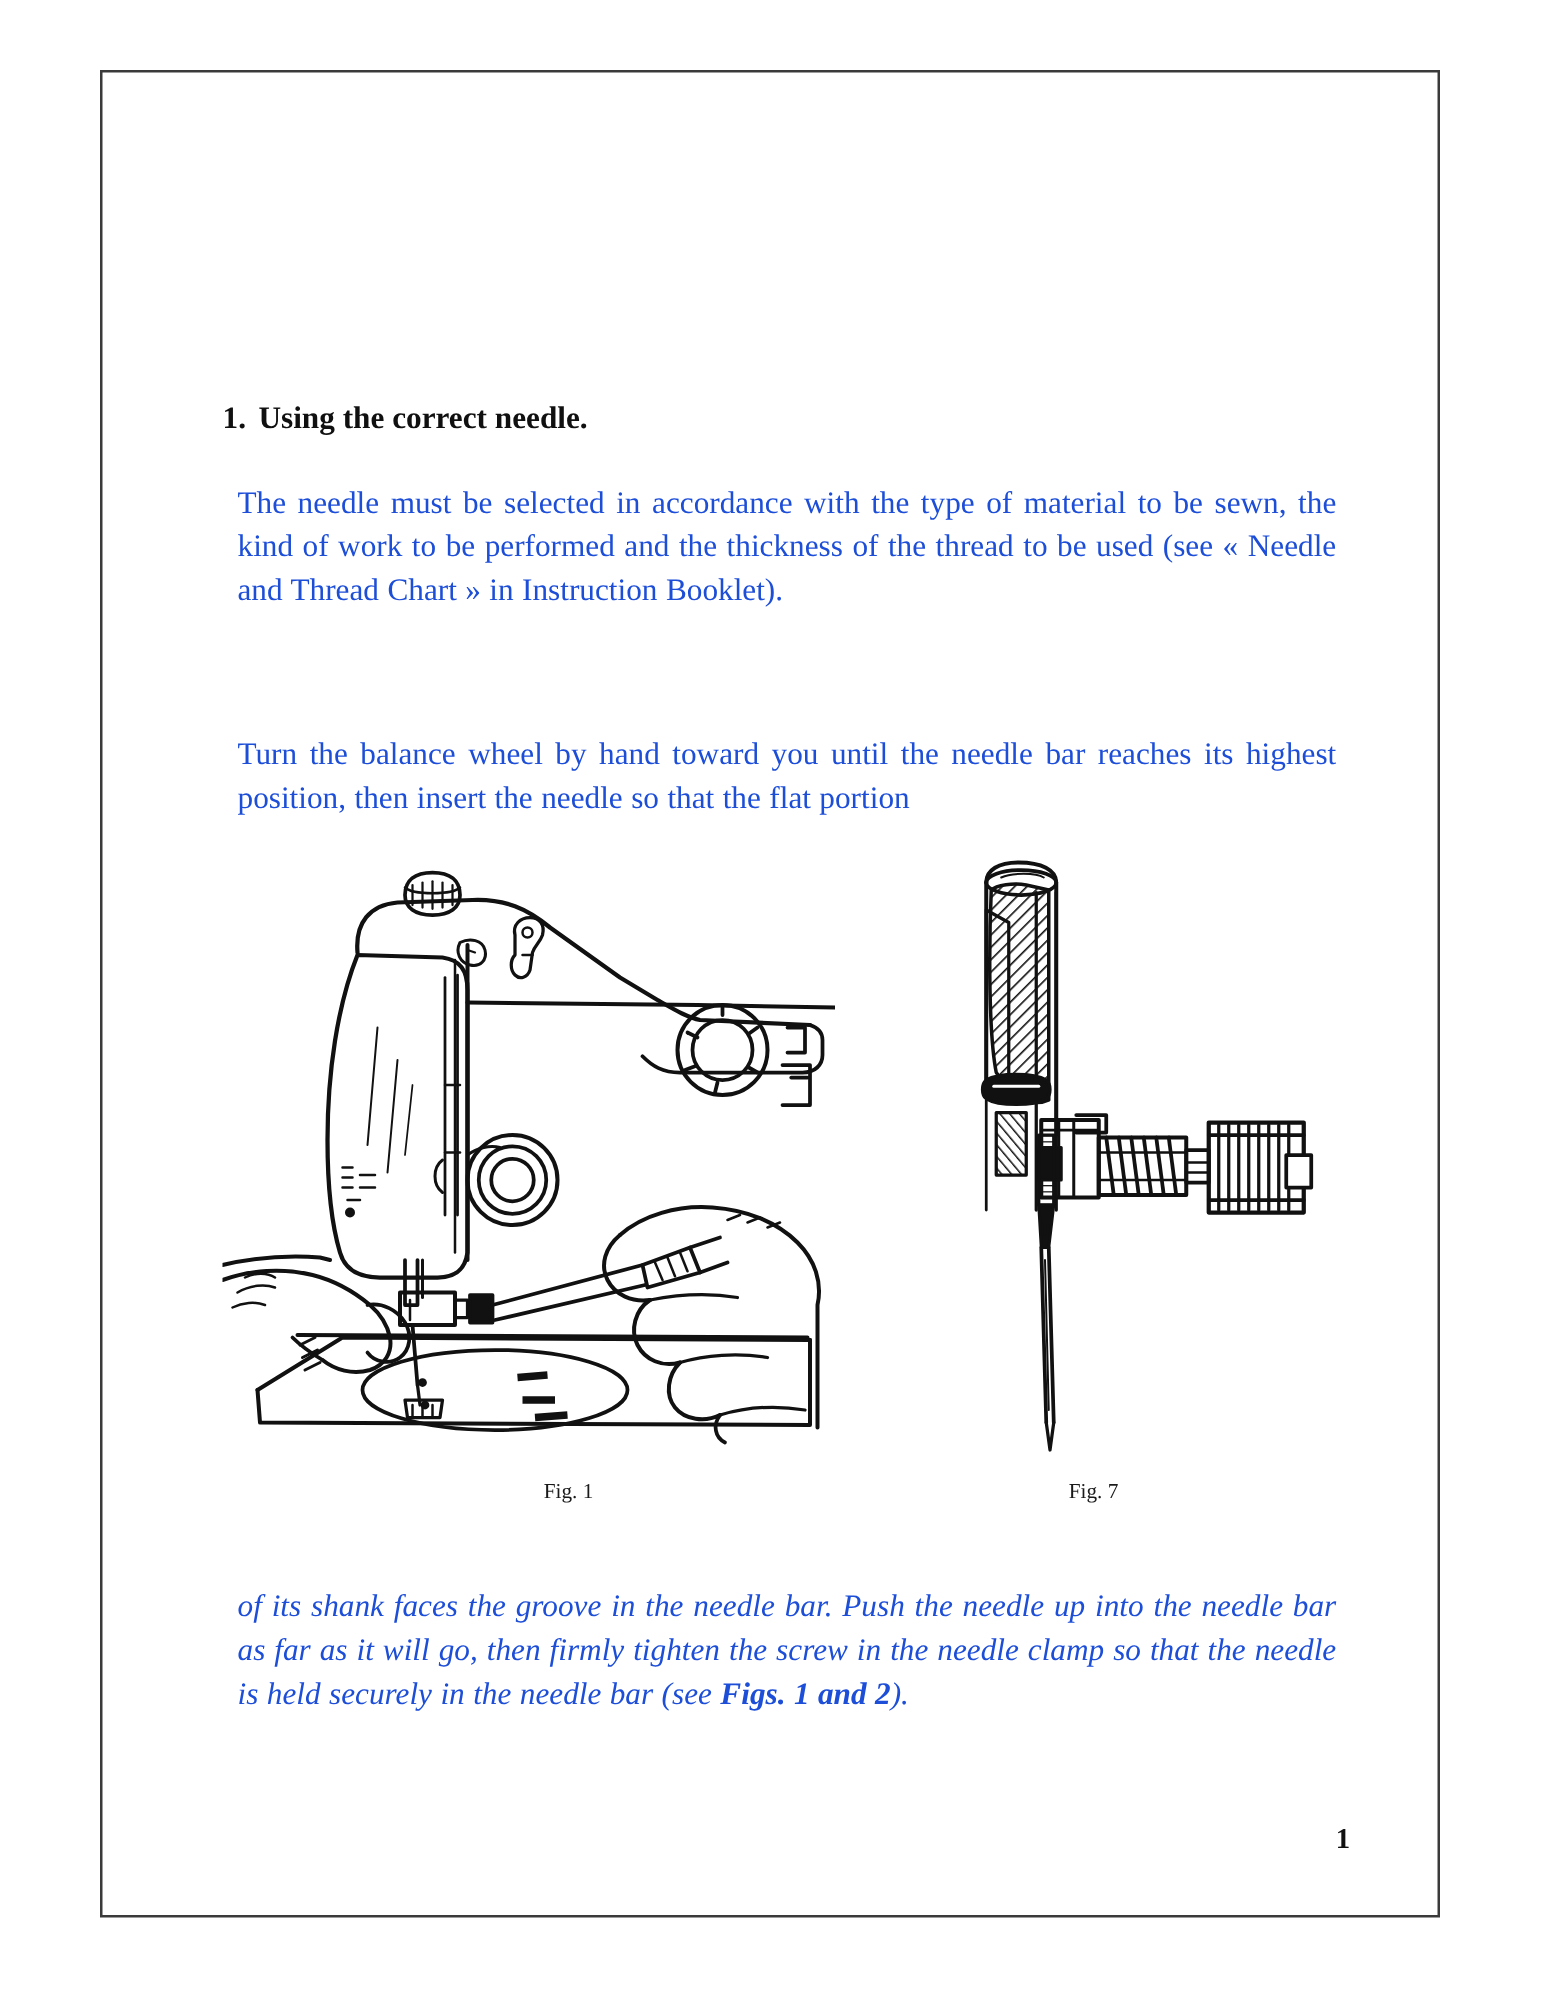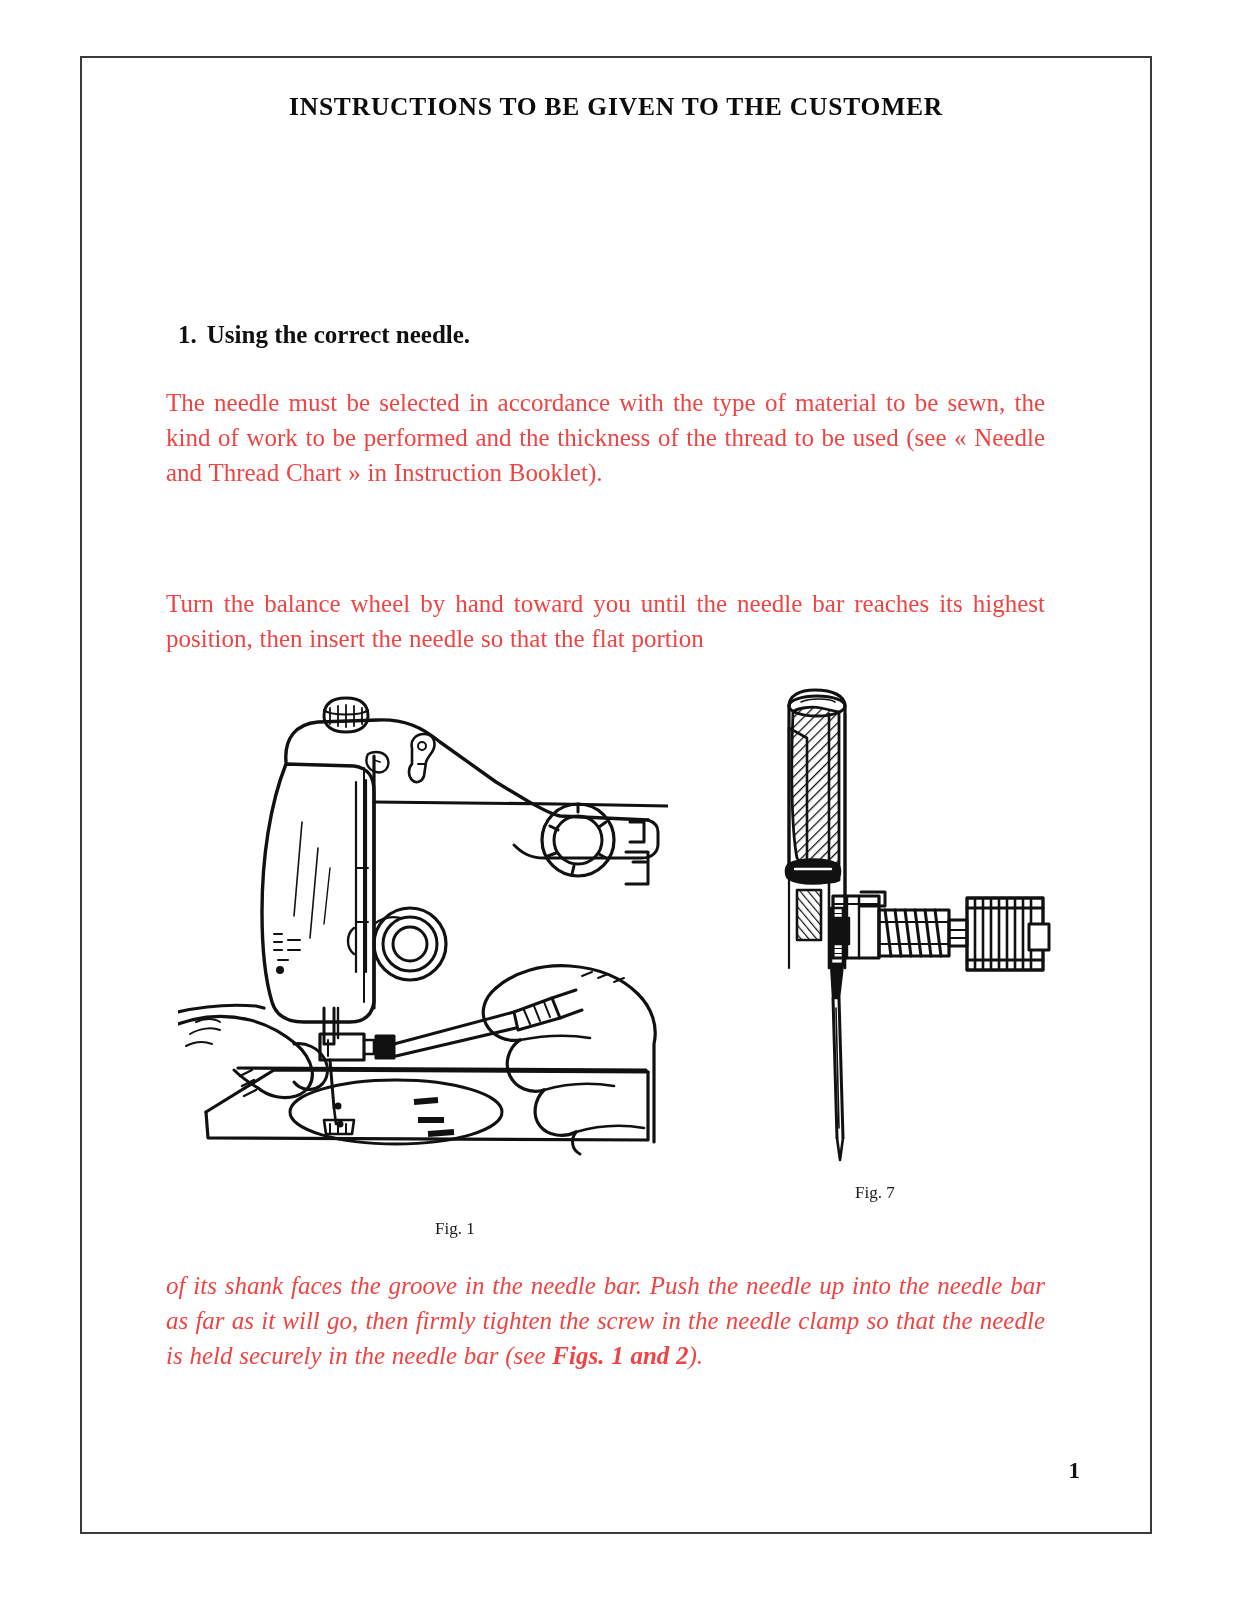--- a/index.html
+++ b/index.html
@@ -60,27 +60,27 @@
     font-weight: bold;
     font-style: normal;
   }
   .section-heading .ttl {
     font-weight: bold;
     margin-left: 10px;
   }
 
   p.body-par {
     position: absolute;
-    left: 166px;
+    left: 190px;
     width: 879px;
     margin: 0;
     font-size: 25px;
     line-height: 35px;
     text-align: justify;
-    color: #ef4444;
+    color: #1d4ed8;
     word-spacing: 0.5px;
   }
   p.body-par.nojust { text-align: left; }
 
   #par-intro { top: 385px; }
   #par-insert { top: 538px; }
   #par-turn   { top: 586px; }
   #par-tail   { top: 1268px; font-style: italic; }
 
   .fig-area {
@@ -105,21 +105,21 @@
     width: 305px;
     height: 510px;
   }
 
   .fig-caption {
     position: absolute;
     font-size: 17px;
     color: #1a1a1a;
     white-space: nowrap;
   }
-  #cap-fig1 { left: 435px; top: 1183px; margin-top: 36px; }
+  #cap-fig1 { left: 435px; top: 1183px; }
   #cap-fig2 { left: 855px; top: 1183px; }
 
   .page-number {
     position: absolute;
     left: 1020px;
     top: 1458px;
     width: 60px;
     text-align: right;
     font-size: 23px;
     font-weight: bold;
@@ -128,21 +128,20 @@
 
   svg { display: block; }
 </style>
 </head>
 <body>
 
 <div class="page">
 
   <div class="page-frame"></div>
 
-  <div class="page-title">INSTRUCTIONS TO BE GIVEN TO THE CUSTOMER</div>
 
   <div class="section-heading">
     <span class="num">1.</span><span class="ttl">Using the correct needle.</span>
   </div>
 
   <p class="body-par" id="par-intro">The needle must be selected in accordance with the type of material to be sewn, the kind of work to be performed and the thickness of the thread to be used (see « Needle and Thread Chart » in Instruction Booklet).</p>
 
 
   <p class="body-par" id="par-turn">Turn the balance wheel by hand toward you until the needle bar reaches its highest position, then insert the needle so that the flat portion</p>
 

